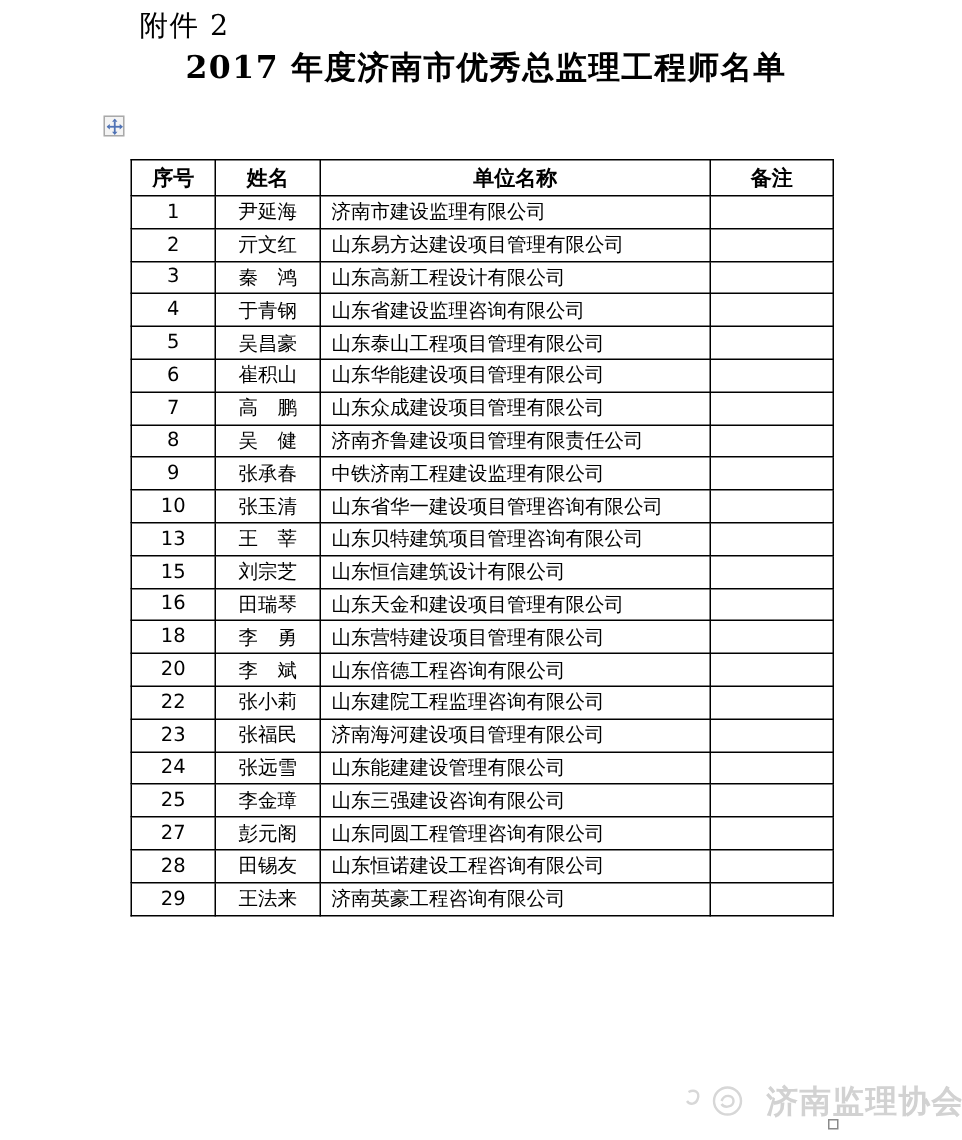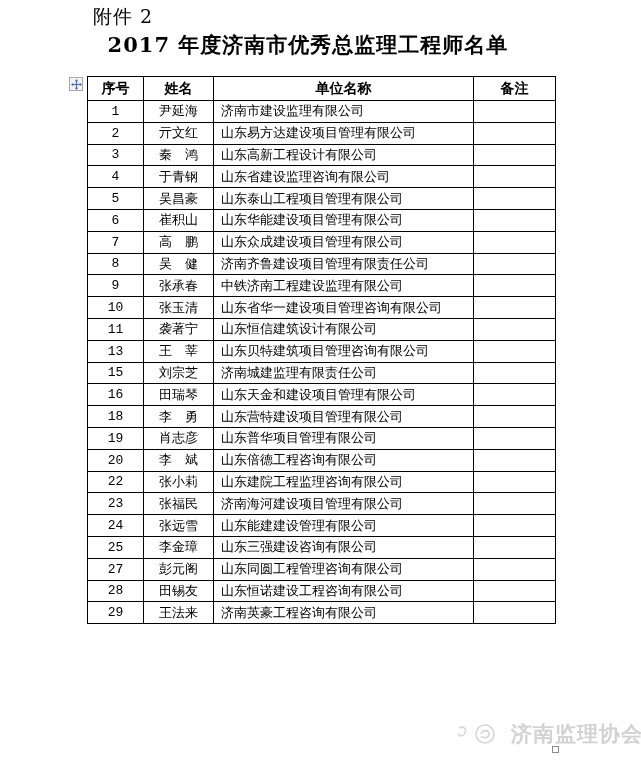--- a/index.html
+++ b/index.html
@@ -14,21 +14,21 @@
   .attachment-label {
     position: absolute;
     left: 93px;
     top: 4px;
     font-size: 19px;
     font-family: "DejaVu Serif", serif;
     letter-spacing: 1px;
   }
   .doc-title {
     position: absolute;
-    left: 0;
+    left: 16px;
     top: 31px;
     width: 616px;
     text-align: center;
     font-size: 21px;
     font-weight: 600;
     font-family: "DejaVu Serif", serif;
     letter-spacing: 1px;
   }
   .table-move-handle {
     position: absolute;
@@ -39,25 +39,24 @@
     border: 1px solid #a9a9a9;
     background: #f4f4f4;
     display: flex;
     align-items: center;
     justify-content: center;
     cursor: move;
   }
   table.roster {
     position: absolute;
     left: 87px;
-    top: 76px;
+    top: 106px;
     width: 468px;
     border-collapse: collapse;
     table-layout: fixed;
-    font-family: Liberation Mono, monospace;
   }
   table.roster th, table.roster td {
     border: 1px solid #000000;
     overflow: hidden;
     white-space: nowrap;
   }
   table.roster { border: 1.5px solid #000000; }
   table.roster thead tr { height: 24px; }
   table.roster tbody tr { height: 21.8px; }
   table.roster th {
@@ -204,64 +203,52 @@
     <td class="c-remark"></td>
   </tr>
 
   <tr>
     <td class="c-no">10</td>
     <td class="c-name">张玉清</td>
     <td class="c-unit">山东省华一建设项目管理咨询有限公司</td>
     <td class="c-remark"></td>
   </tr>
 
-  <tr>
-    <td class="c-no">11</td>
-    <td class="c-name">袭著宁</td>
-    <td class="c-unit">山东恒信建筑设计有限公司</td>
-    <td class="c-remark"></td>
-  </tr>
 
 
   <tr>
     <td class="c-no">13</td>
     <td class="c-name">王　莘</td>
     <td class="c-unit">山东贝特建筑项目管理咨询有限公司</td>
     <td class="c-remark"></td>
   </tr>
 
 
   <tr>
     <td class="c-no">15</td>
     <td class="c-name">刘宗芝</td>
-    <td class="c-unit">济南城建监理有限责任公司</td>
+    <td class="c-unit">山东恒信建筑设计有限公司</td>
     <td class="c-remark"></td>
   </tr>
 
   <tr>
     <td class="c-no">16</td>
     <td class="c-name">田瑞琴</td>
     <td class="c-unit">山东天金和建设项目管理有限公司</td>
     <td class="c-remark"></td>
   </tr>
 
 
   <tr>
     <td class="c-no">18</td>
     <td class="c-name">李　勇</td>
     <td class="c-unit">山东营特建设项目管理有限公司</td>
     <td class="c-remark"></td>
   </tr>
 
-  <tr>
-    <td class="c-no">19</td>
-    <td class="c-name">肖志彦</td>
-    <td class="c-unit">山东普华项目管理有限公司</td>
-    <td class="c-remark"></td>
-  </tr>
 
   <tr>
     <td class="c-no">20</td>
     <td class="c-name">李　斌</td>
     <td class="c-unit">山东倍德工程咨询有限公司</td>
     <td class="c-remark"></td>
   </tr>
 
 
   <tr>

